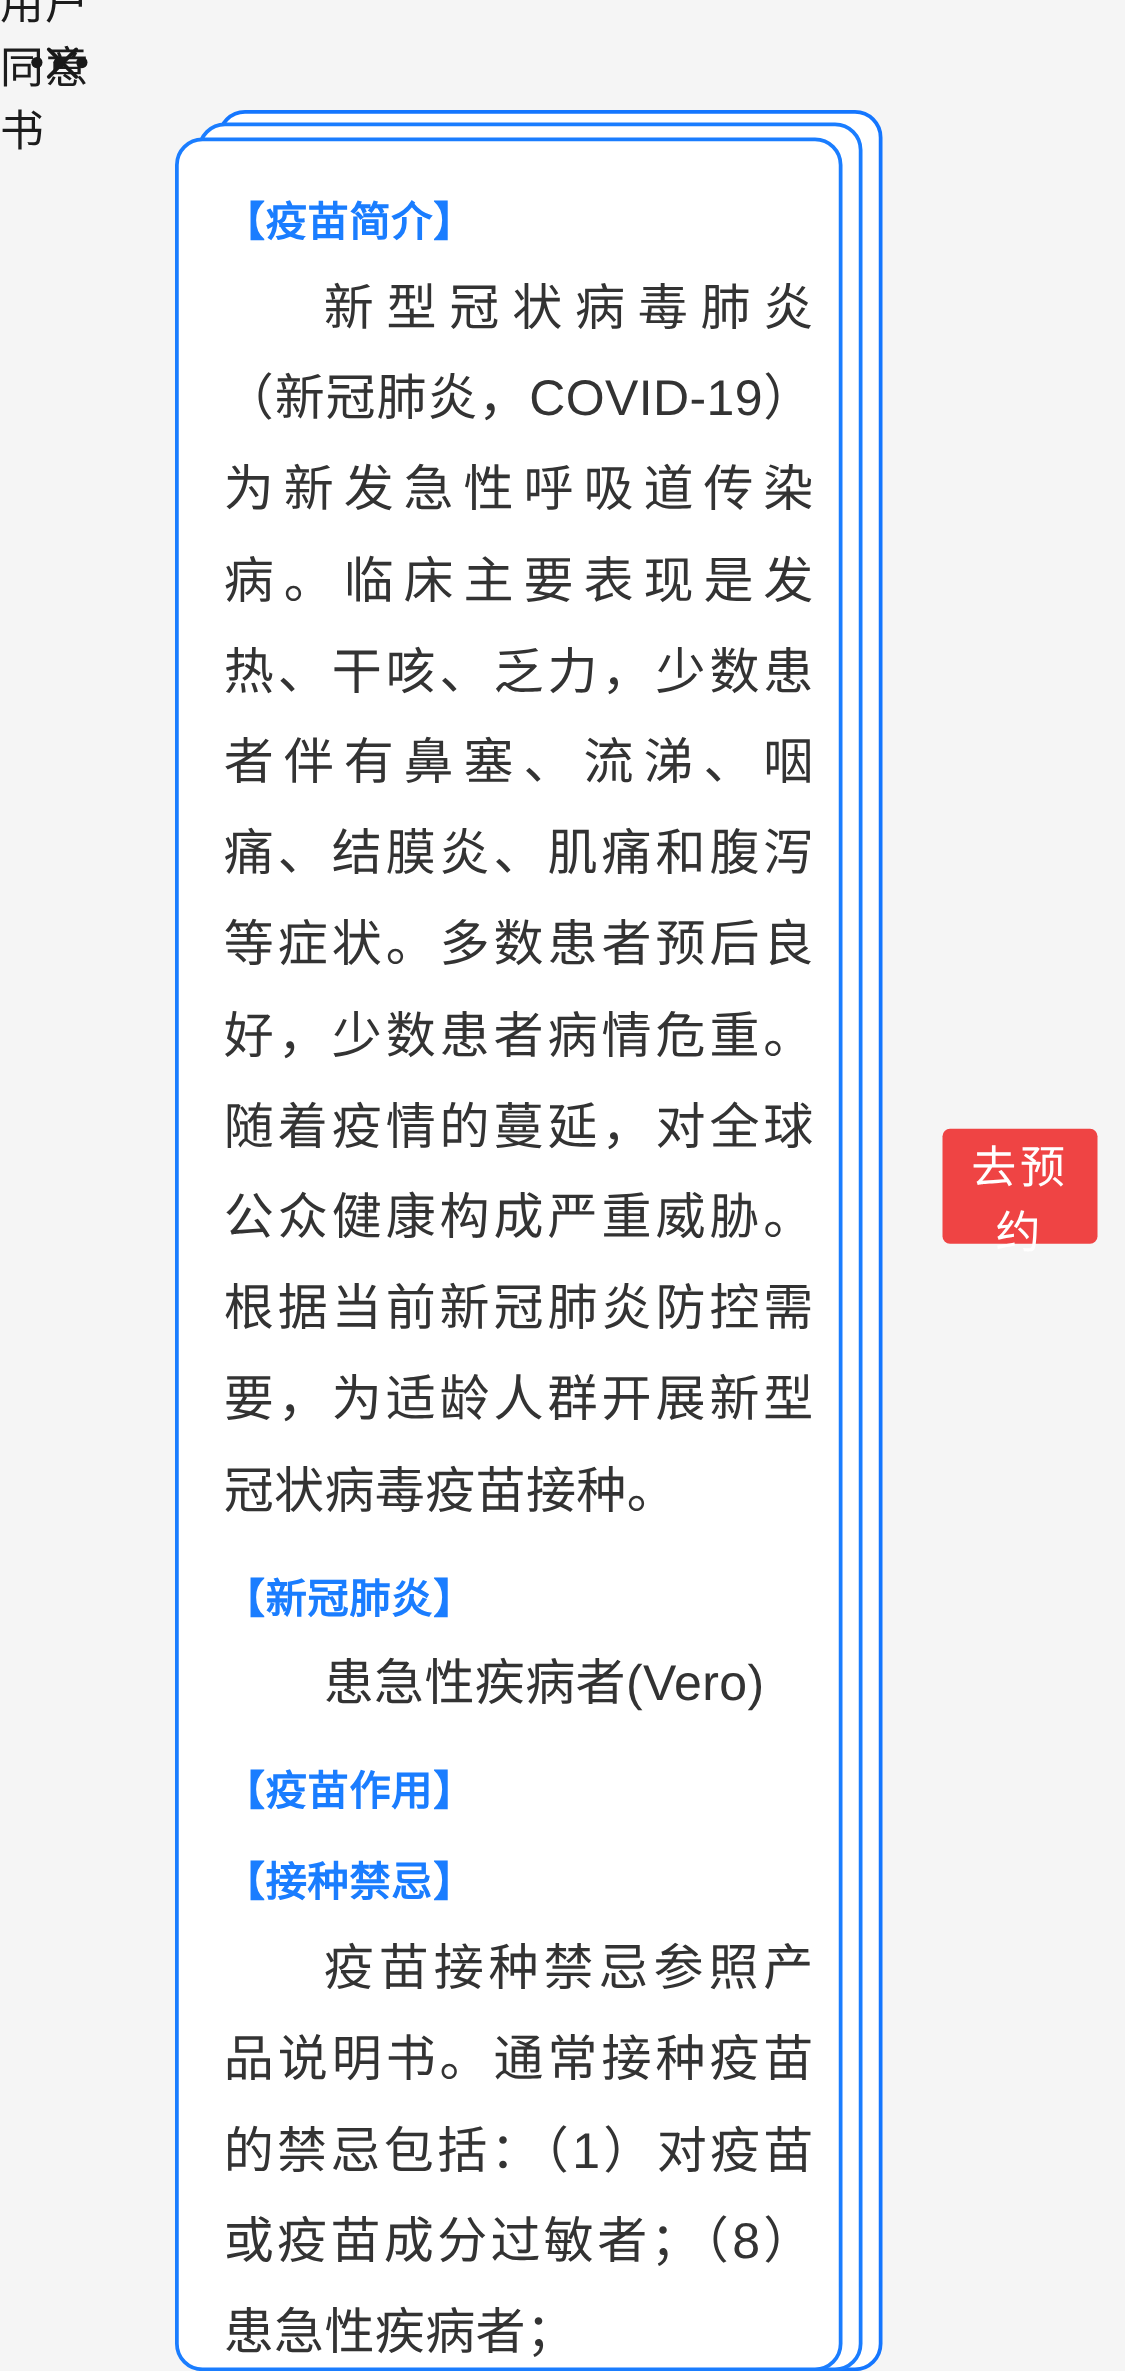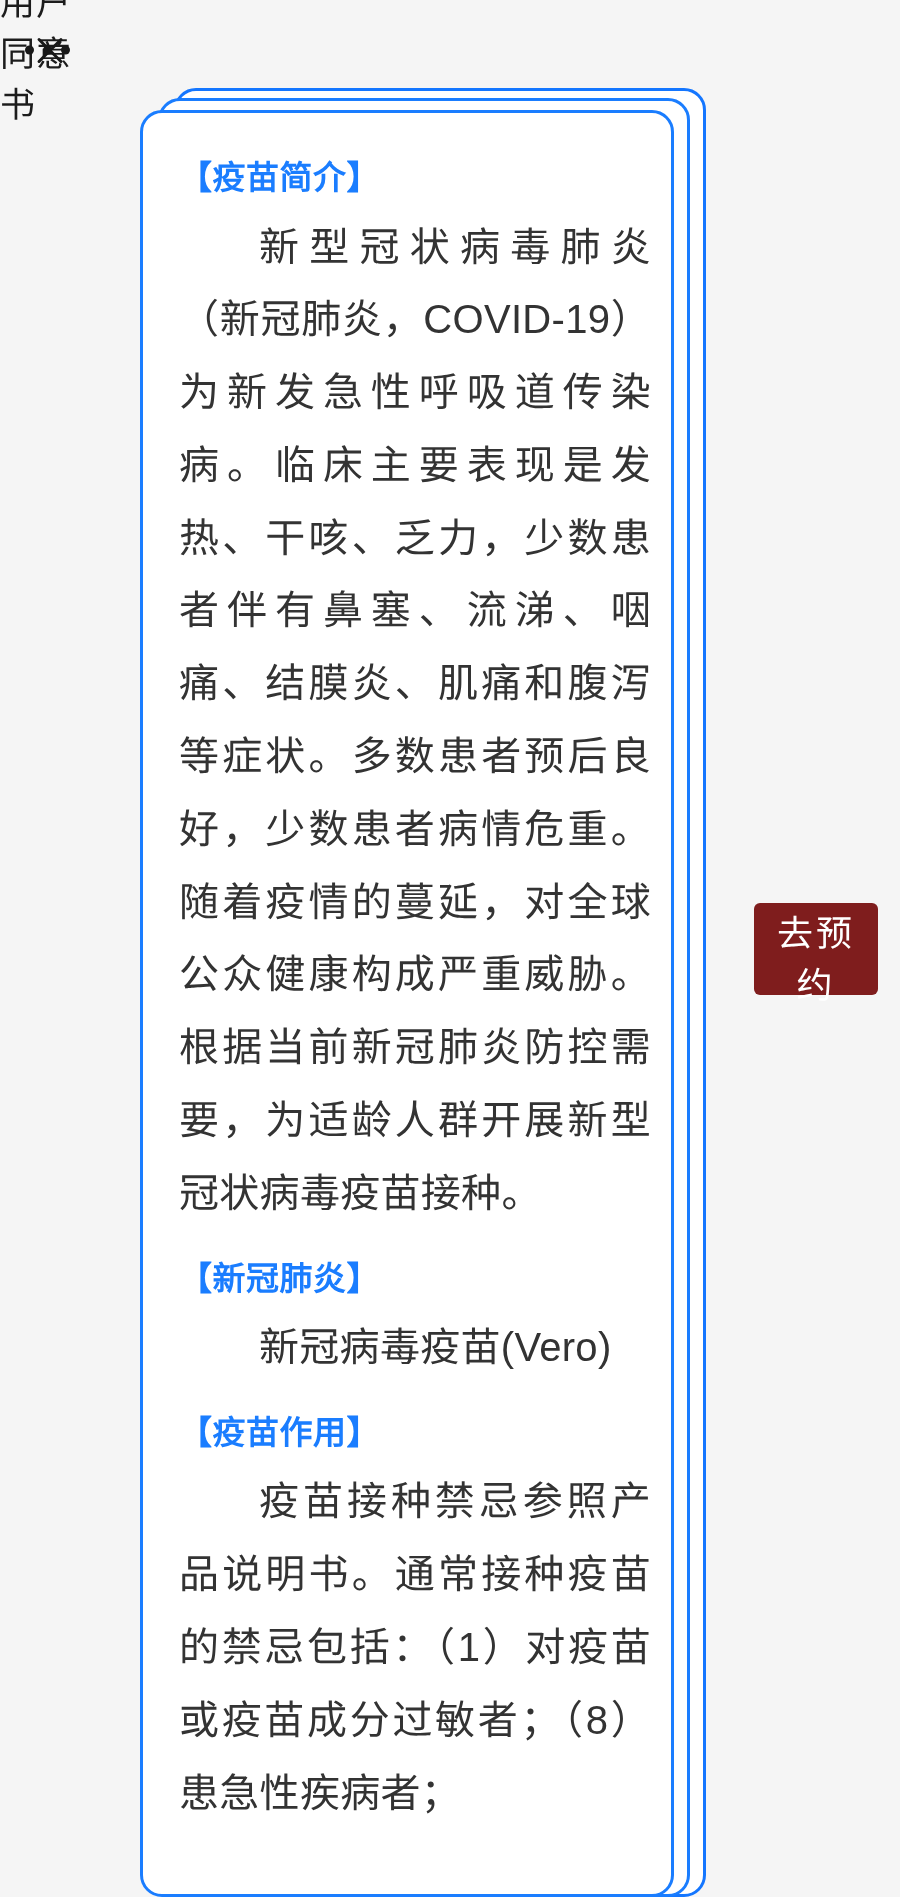--- a/index.html
+++ b/index.html
@@ -155,21 +155,21 @@
     flex: 0 0 168px;
     background: #f5f5f5;
     display: flex;
     align-items: center;
     justify-content: center;
     padding: 0 22px;
   }
   .cta-button {
     width: 100%;
     height: 92px;
-    background: #7f1d1d;
+    background: #ef4444;
     color: #ffffff;
     font-size: 36px;
     font-weight: 500;
     border: none;
     border-radius: 6px;
     letter-spacing: 3px;
     cursor: pointer;
     font-family: "Liberation Sans", "DejaVu Sans", sans-serif;
   }
 </style>
@@ -195,28 +195,29 @@
     <div class="card-main">
       <div class="card-scroll">
 
         <div class="section">
           <div class="section-title">【疫苗简介】</div>
           <div class="section-body">新型冠状病毒肺炎（新冠肺炎，COVID-19）为新发急性呼吸道传染病。临床主要表现是发热、干咳、乏力，少数患者伴有鼻塞、流涕、咽痛、结膜炎、肌痛和腹泻等症状。多数患者预后良好，少数患者病情危重。随着疫情的蔓延，对全球公众健康构成严重威胁。根据当前新冠肺炎防控需要，为适龄人群开展新型冠状病毒疫苗接种。</div>
         </div>
 
         <div class="section">
           <div class="section-title">【新冠肺炎】</div>
-          <div class="section-body">新冠病毒疫苗(Vero)</div>
+          <div class="section-body">患急性疾病者(Vero)</div>
         </div>
 
         <div class="section">
           <div class="section-title">【疫苗作用】</div>
         </div>
 
         <div class="section">
+          <div class="section-title">【接种禁忌】</div>
           <div class="section-body">疫苗接种禁忌参照产品说明书。通常接种疫苗的禁忌包括：（1）对疫苗或疫苗成分过敏者；（8）患急性疾病者；</div>
         </div>
 
       </div>
       <div class="fade-mask"></div>
     </div>
   </div>
 
   <div class="footer">
     <button class="cta-button">去预约</button>

